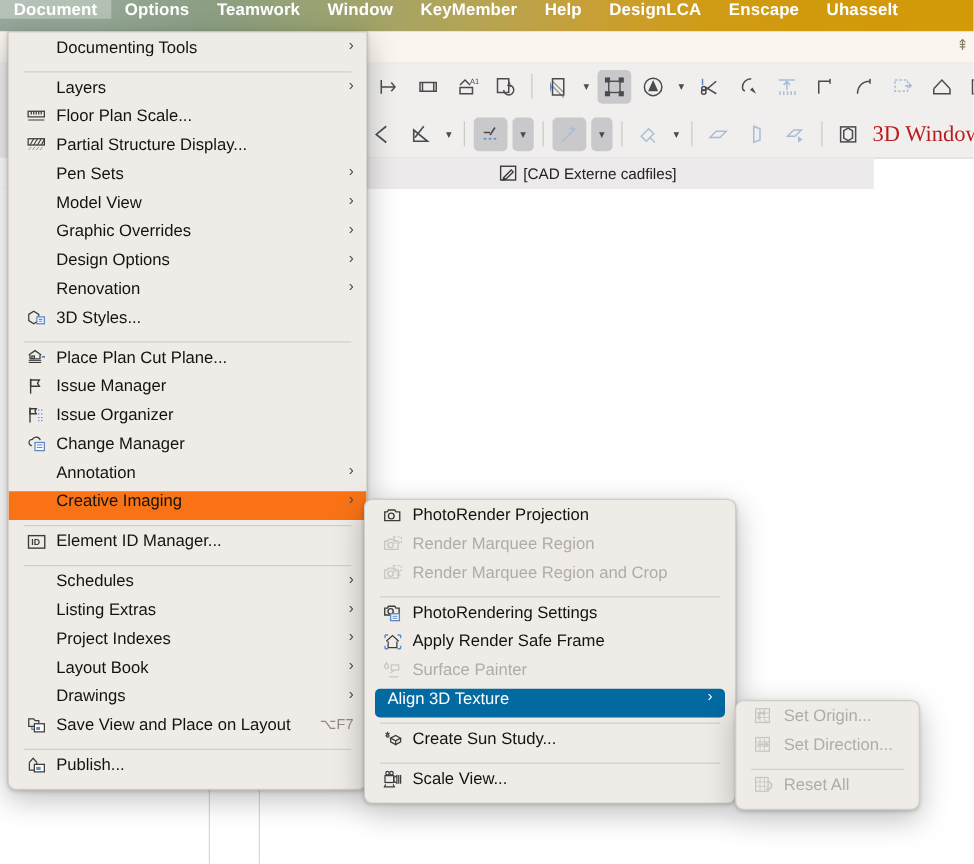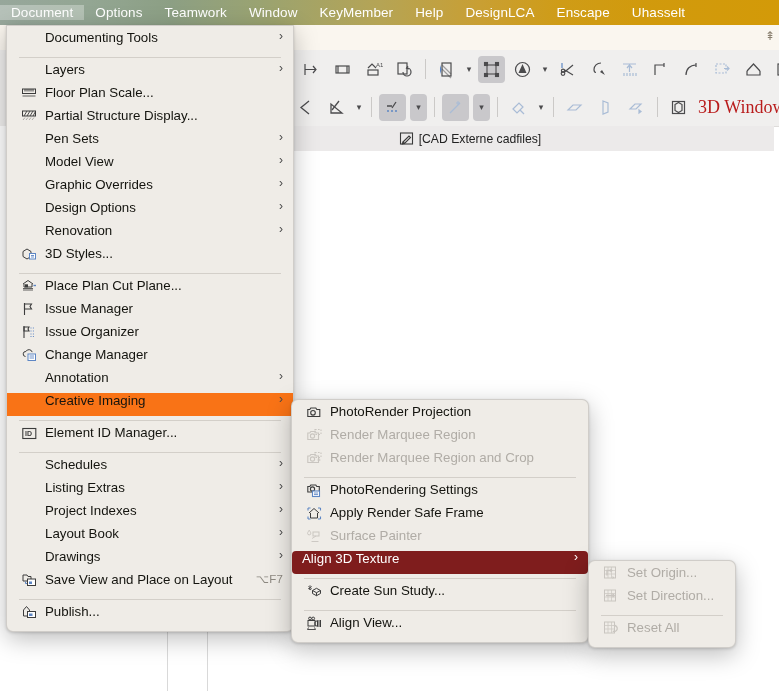--- a/index.html
+++ b/index.html
@@ -12,22 +12,23 @@
   }
   #app { position: relative; width: 779px; height: 691px; }
 
   
   .menubar {
     position: absolute; left: 0; top: 0; width: 779px; height: 25px;
     background: linear-gradient(to right,
        #97a79b 0px, #93a693 90px, #8c9f84 170px,
        #9aa371 260px, #b5a455 380px, #c99f33 480px,
        #cf9c17 560px, #d19a0d 640px, #d39a08 779px);
-    display: flex; align-items: center;
+    display: flex; align-items: flex-start;
     z-index: 50;
+    font-weight: bold;
   }
   .menubar-item {
     display: flex; align-items: center;
     padding: 0 11px;
     font-size: 13.5px; color: #ffffff;
     white-space: nowrap;
     letter-spacing: 0.1px;
   }
   .menubar-item.active {
     background: rgba(255,255,255,0.30);
@@ -62,21 +63,21 @@
     border-radius: 4px;
     flex: none;
   }
   .tb-ico.pressed { background: #c9c8cb; }
   .tb-ico.faded { color: #a9bcd6; }
   .tb-chev { width: 14px; height: 27px; display:flex; align-items:center; justify-content:center; color:#4b4b4d; font-size:9px; flex:none;}
   .tb-sep { width: 1px; height: 20px; background: #cbc9c7; margin: 0 5px; flex: none; }
   .tb-label { font-size: 18px; color: #b91c1c; margin-left: 4px; white-space: nowrap; font-family: Liberation Serif, serif; }
 
   .tabbar {
-    position: absolute; left: 0; top: 101px; width: 774px; height: 25px;
+    position: absolute; left: 0; top: 101px; width: 699px; height: 25px;
     background: #eceaea;
     border-bottom: 1px solid #d7d5d3;
     display: flex; align-items: stretch;
   }
   .tab {
     display: flex; align-items: center; gap: 5px;
     padding: 0 9px;
     font-size: 12.2px; color: #222;
     white-space: nowrap;
   }
@@ -117,21 +118,21 @@
     position: relative;
     display: flex; align-items: flex-start;
     height: 23px;
     padding: 0 10px 0 14px;
     font-size: 13.3px;
     color: #14140f;
     white-space: nowrap;
     box-sizing: border-box;
   }
   .mi.hover { background: #f97316; }
-  .mi.selected { background: #7f1d1d; color: #ffffff; margin: 0 0; border-radius: 4px; padding-left: 10px;}
+  .mi.selected { background: #0369a1; color: #ffffff; margin: 0 8px; border-radius: 4px; padding-left: 10px;}
   .mi.disabled { color: #b0aca6; }
   .mi-ico {
     width: 21px; flex: none;
     display: flex; align-items: center; justify-content: flex-start;
     color: #3c3c3c;
     margin-right: 3px;
   }
   .mi.disabled .mi-ico { color: #bdb9b3; opacity: .75; }
   .mi-label { flex: 1 1 auto; overflow: hidden; text-overflow: ellipsis; }
   .mi-chev {
@@ -642,21 +643,21 @@
         <span class="mi-ico">
           <svg width="17" height="17" viewBox="0 0 17 17" fill="none" stroke="currentColor" stroke-width="1">
             <rect x="2" y="5.5" width="7" height="5.5"></rect>
             <circle cx="4" cy="3.5" r="1.4"></circle>
             <circle cx="7.2" cy="3.5" r="1.4"></circle>
             <path d="M9 7l2.5-1.5v6L9 10z"></path>
             <path d="M13 5v7M14.5 5v7" stroke-width="1"></path>
             <path d="M2.5 12.5l-1 2h8l-1-2" stroke-width=".9"></path>
           </svg>
         </span>
-        <span class="mi-label">Align View...</span>
+        <span class="mi-label">Scale View...</span>
       </div>
     </div>
 
   <div class="menu" id="menu-align">
       <div class="mi disabled">
         <span class="mi-ico">
           <svg width="16" height="16" viewBox="0 0 16 16" fill="none" stroke="currentColor" stroke-width="1">
             <rect x="1.5" y="2" width="11" height="11"></rect>
             <path d="M1.5 5.5h11M1.5 9h11M5 2v11M8.5 2v11" stroke-width=".7"></path>
             <path d="M4 10.5V5.5h5" stroke-width="1.4"></path>

